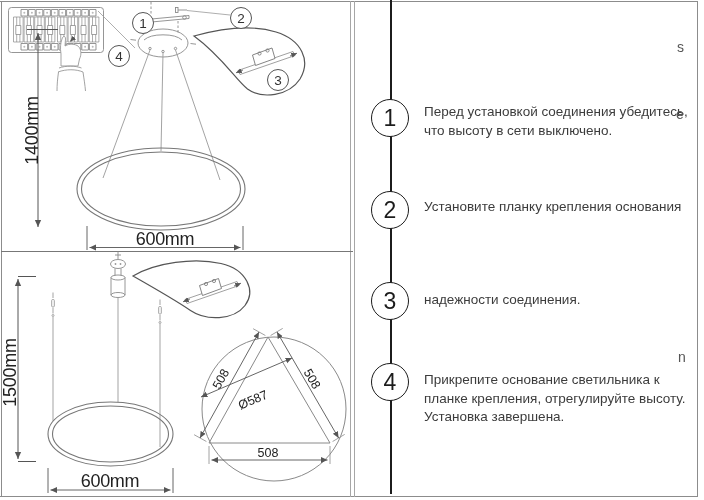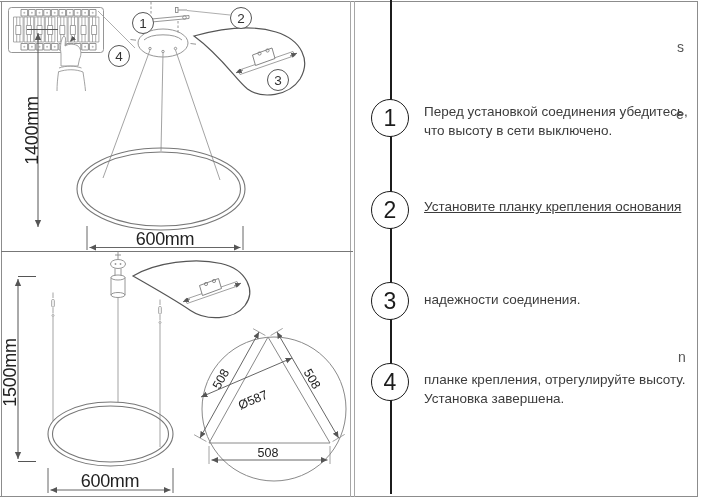--- a/index.html
+++ b/index.html
@@ -187,31 +187,32 @@
 
   <div class="timeline"></div>
 
   <div class="step-circle" style="top:99px;">1</div>
   <div class="step-text" style="top:103px;">
     <div>Перед установкой соединения убедитесь,</div>
     <div>что высоту в сети выключено.</div>
   </div>
 
   <div class="step-circle" style="top:191px;">2</div>
-  <div class="step-text" style="top:198px;text-decoration:underline;">
+  <div class="step-text" style="top:198px;">
     <div>Установите планку крепления основания</div>
   </div>
 
   <div class="step-circle" style="top:282px;">3</div>
   <div class="step-text" style="top:291px;">
     <div>надежности соединения.</div>
   </div>
 
   <div class="step-circle" style="top:363px;">4</div>
   <div class="step-text" style="top:371px;">
+    <div>Прикрепите основание светильника к</div>
     <div>планке крепления, отрегулируйте высоту.</div>
     <div>Установка завершена.</div>
   </div>
 
   <div class="edge" style="left:677px;top:39px;">s</div>
   <div class="edge" style="left:676px;top:106px;">e</div>
   <div class="edge" style="left:678px;top:349px;">n</div>
 
 </div>
 

